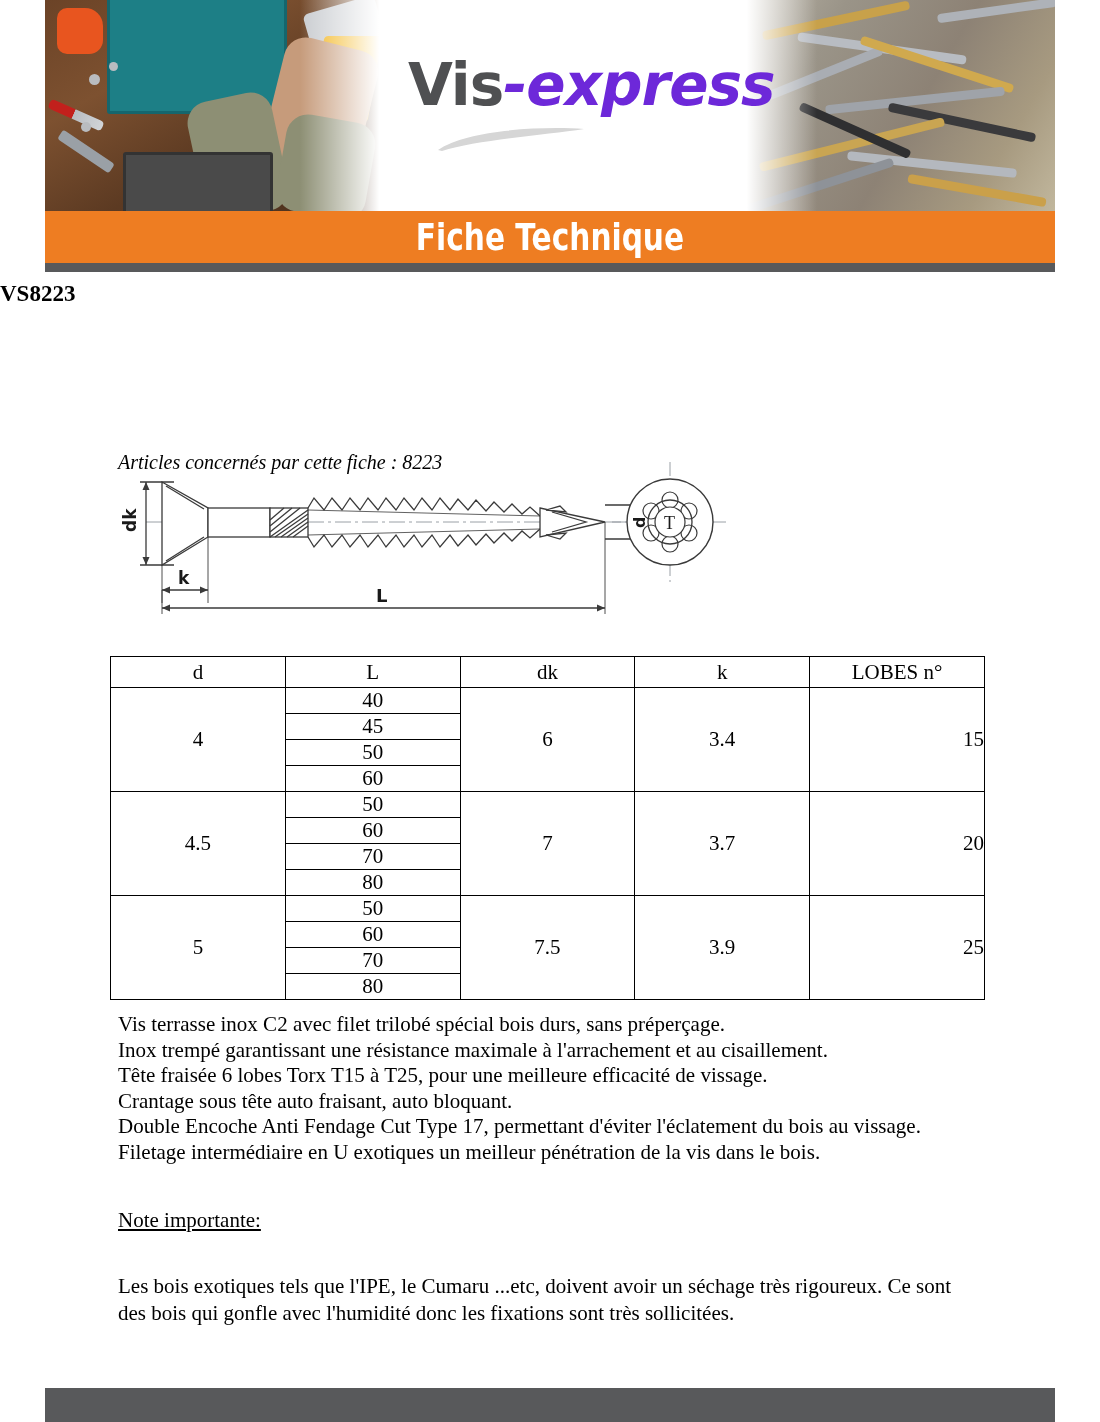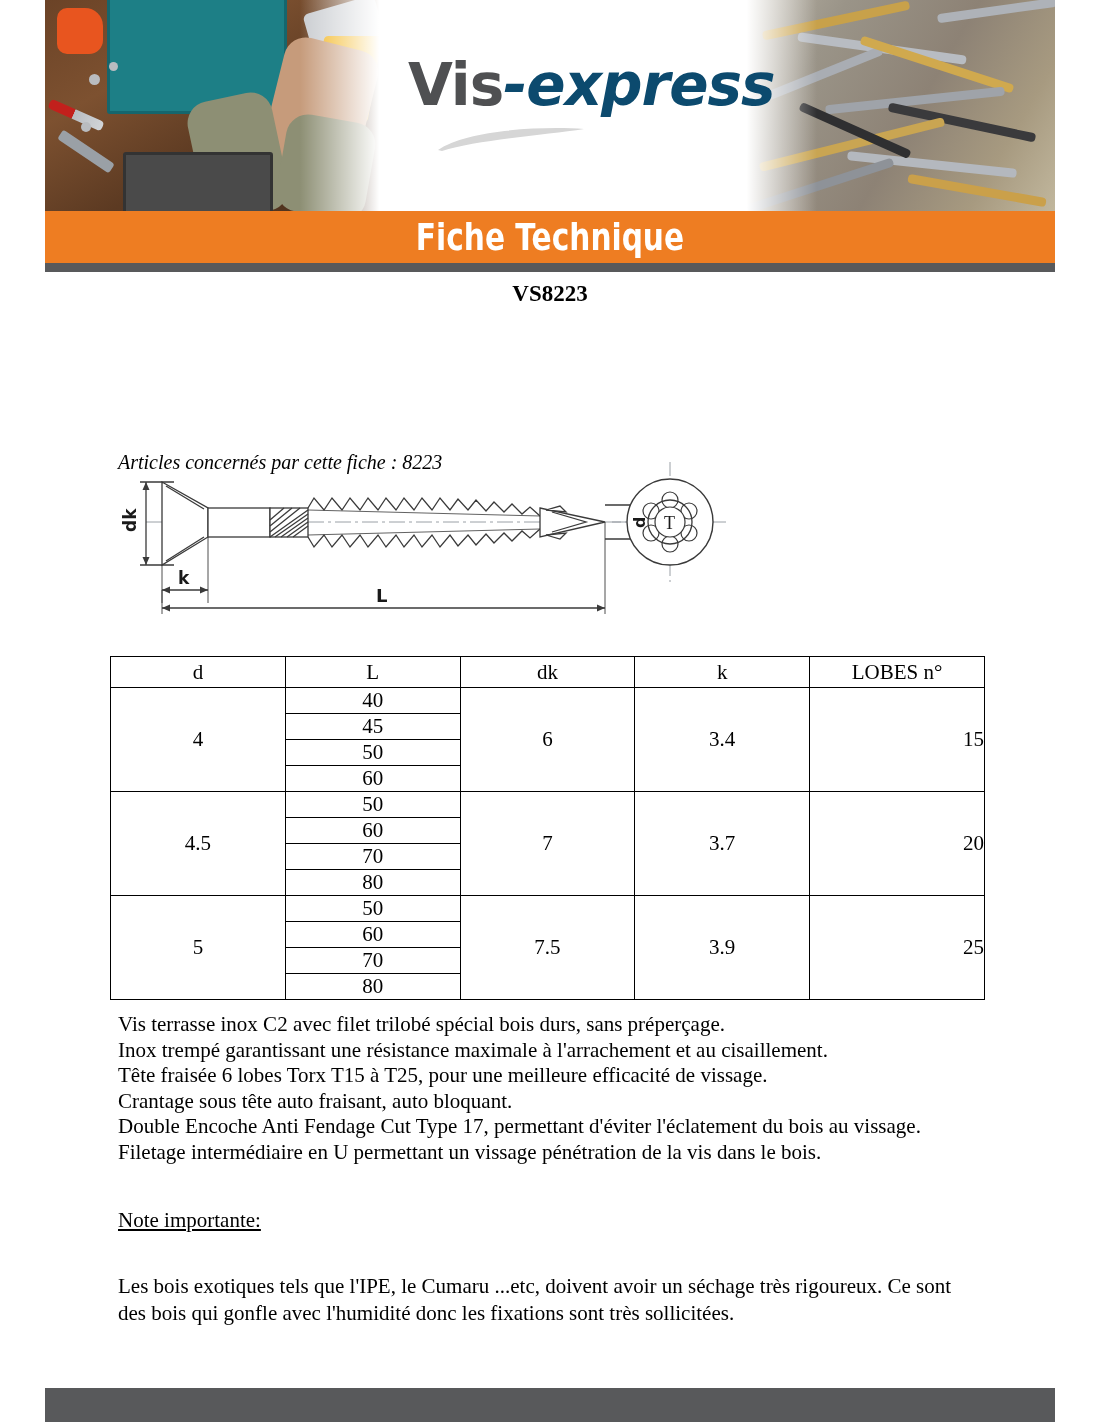--- a/index.html
+++ b/index.html
@@ -144,34 +144,34 @@
     height: 110px;
     z-index: 5;
   }
   .logo-text {
     font-family: "DejaVu Sans", sans-serif;
     font-size: 58px;
     line-height: 1;
     white-space: nowrap;
   }
   .logo-vis { font-weight: bold; color: #4f5052; letter-spacing: -1px; }
-  .logo-exp { font-weight: bold; font-style: italic; color: #0c4a6e; letter-spacing: -1px; }
+  .logo-exp { font-weight: bold; font-style: italic; color: #6d28d9; letter-spacing: -1px; }
   .logo-swoosh {
     position: absolute;
     left: 28px;
     top: 70px;
     width: 150px;
     height: 26px;
     overflow: hidden;
   }
 
   
   .ref-title {
     position: absolute; left: 0; top: 281px; width: 1100px;
-    text-align: center;
+    text-align: left;
     font-family: "Liberation Serif", serif;
     font-weight: bold; font-size: 23px; color: #000;
   }
   .product-title {
     position: absolute; left: 0; top: 332px; width: 1100px;
     text-align: center;
     font-family: "Liberation Serif", serif;
     font-weight: bold; font-size: 26px; color: #000;
   }
   .articles-line {
@@ -450,21 +450,21 @@
       </tr>
     </tbody>
   </table>
 
   <div class="desc">
     <div>Vis terrasse inox C2 avec filet trilobé spécial bois durs, sans préperçage.</div>
     <div>Inox trempé garantissant une résistance maximale à l'arrachement et au cisaillement.</div>
     <div>Tête fraisée 6 lobes Torx T15 à T25, pour une meilleure efficacité de vissage.</div>
     <div>Crantage sous tête auto fraisant, auto bloquant.</div>
     <div>Double Encoche Anti Fendage Cut Type 17, permettant d'éviter l'éclatement du bois au vissage.</div>
-    <div>Filetage intermédiaire en U permettant un vissage pénétration de la vis dans le bois.</div>
+    <div>Filetage intermédiaire en U exotiques un meilleur pénétration de la vis dans le bois.</div>
   </div>
 
   <div class="note-head">Note importante:</div>
   <div class="note-body">Les bois exotiques tels que l'IPE, le Cumaru ...etc, doivent avoir un séchage très rigoureux. Ce sont des bois qui gonfle avec l'humidité donc les fixations sont très sollicitées.</div>
 
   <div class="footer-bar"></div>
 
 </div>
 
 </body></html>

